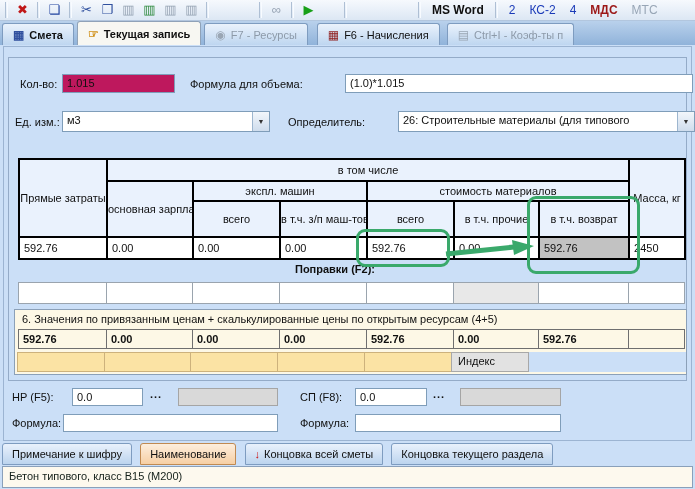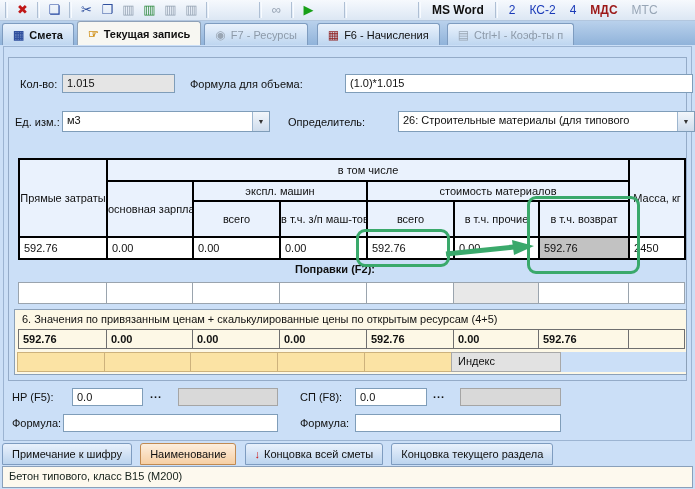--- a/index.html
+++ b/index.html
@@ -50,21 +50,21 @@
   .group-legend {
     left:12px; top:50px; background:#cbdff7; padding:0 4px;
     font-weight:bold; font-size:12px; color:#14141e; white-space:nowrap;
   }
   .lbl { white-space:nowrap; }
   .input {
     background:#ffffff; border:1px solid #7f9db9; padding:1px 4px;
     font-family:"Liberation Sans",sans-serif; font-size:11px; line-height:15px;
     overflow:hidden; white-space:nowrap;
   }
-  .input.ro { background:#e5e5e5; }
+  .input.ro { background:#be185d; }
   .combo { background:#fff; border:1px solid #7f9db9; display:flex; }
   .combo .cval { flex:1; padding:2px 4px; white-space:nowrap; overflow:hidden; }
   .combo .cbtn {
     width:17px; border-left:1px solid #9db6cf; background:linear-gradient(#f2f6fb,#cfdded);
     display:flex; align-items:center; justify-content:center; font-size:7px; color:#333;
   }
 
   
   table.grid { border-collapse:collapse; table-layout:fixed; }
   table.grid td {
@@ -277,21 +277,21 @@
       <td></td>
     </tr>
   </tbody>
     </table>
   <div class="abs idx-row" style="left:18px; top:352px; width:668px;">
     <div class="idx-cell" style="width:88px;"></div>
     <div class="idx-cell" style="width:87px;"></div>
     <div class="idx-cell" style="width:88px;"></div>
     <div class="idx-cell" style="width:88px;"></div>
     <div class="idx-cell" style="width:88px;"></div>
-    <div class="idx-gray" style="width:110px;">Индекс</div>
+    <div class="idx-gray" style="width:78px;">Индекс</div>
     <div class="idx-blue"></div>
   </div>
 
   <div class="abs lbl" style="left:12px; top:391px;">НР (F5):</div>
   <div class="abs input" style="left:72px; top:388px; width:71px; height:18px;">0.0</div>
   <div class="abs dots" style="left:150px; top:388px;">...</div>
   <div class="abs graybox" style="left:178px; top:388px; width:100px; height:18px;"></div>
   <div class="abs lbl" style="left:300px; top:391px;">СП (F8):</div>
   <div class="abs input" style="left:355px; top:388px; width:72px; height:18px;">0.0</div>
   <div class="abs dots" style="left:433px; top:388px;">...</div>

